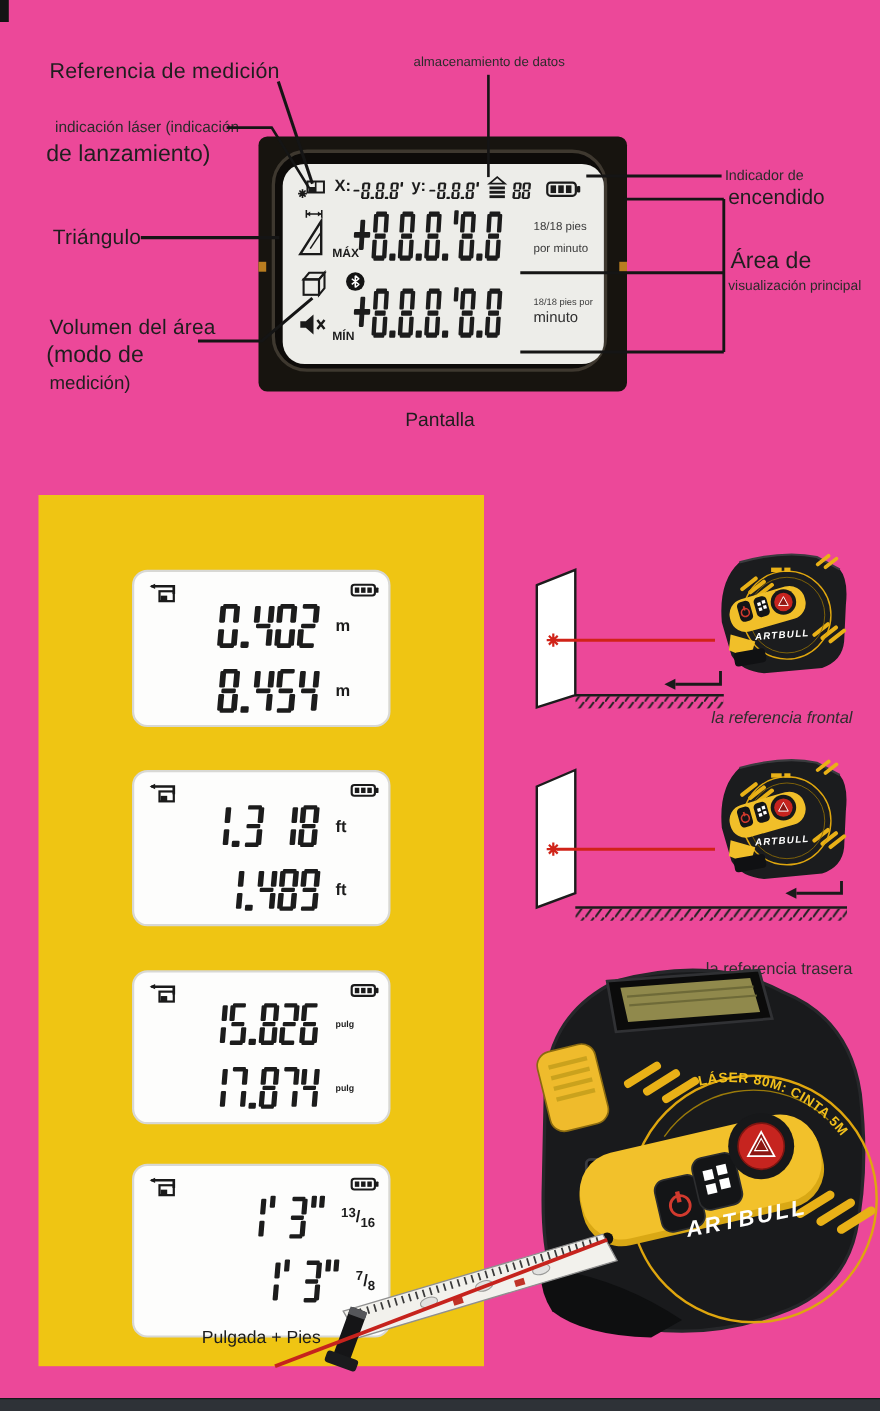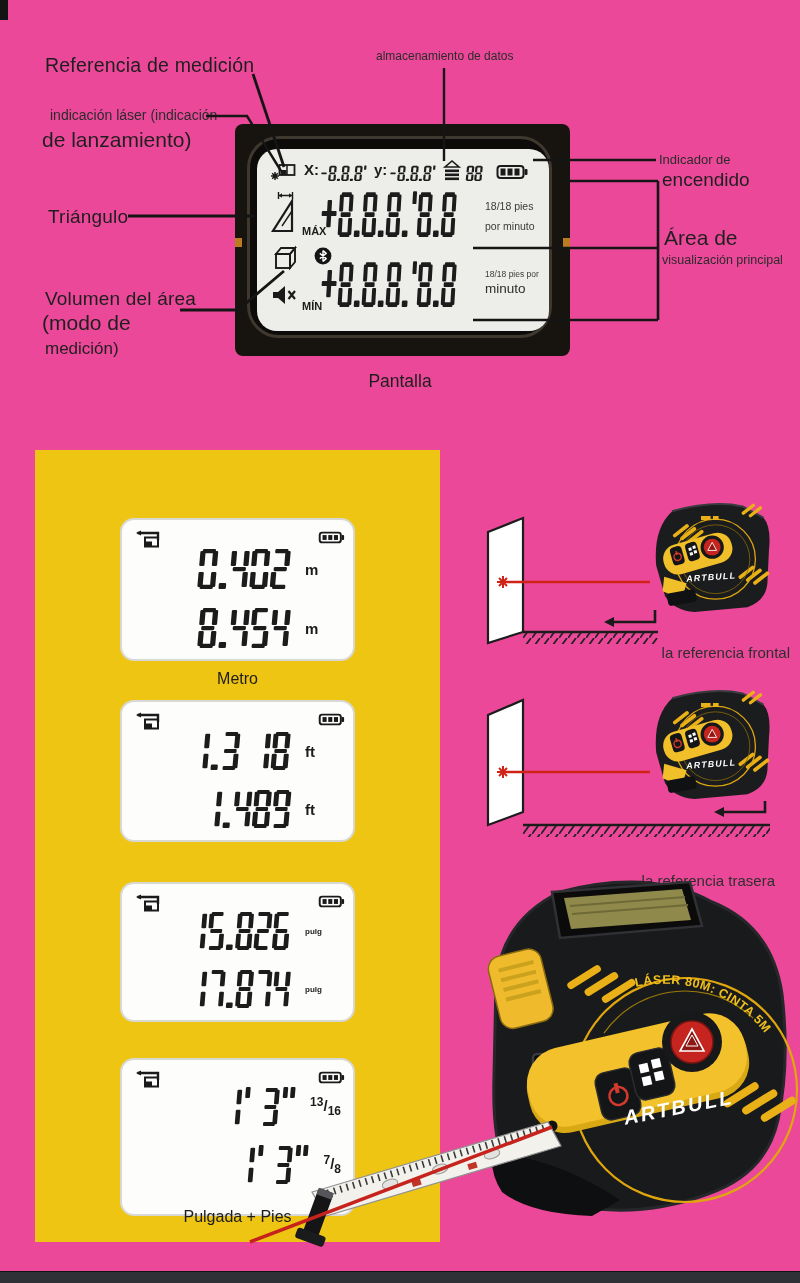--- a/index.html
+++ b/index.html
@@ -403,21 +403,20 @@
                 <rect x="27.60" y="0.9" width="2" height="7.2" rx="0.5"></rect>
                 <rect x="28.50" y="8.5" width="5" height="2" rx="0.5"></rect>
                 <rect x="32.40" y="0.9" width="2" height="7.2" rx="0.5"></rect>
                 <rect x="32.40" y="10.9" width="2" height="7.2" rx="0.5"></rect>
               </g>
             </svg>
           </span>
         <span class="u-unit">m</span>
       </div>
     </div>
-    <div class="u-cap" style="top:220px;">Metro</div>
 
     <div class="uscr" style="top:250px;height:142px;">
       <span class="abs" style="left:12px;top:10px;">
         <svg width="28" height="18" viewBox="0 0 28 18">
             <path d="M3.5,3 L24,3 L24,10" fill="none" stroke="#1a1a1a" stroke-width="2.4"></path>
             <polygon points="7,0.6 2,3 7,5.4" fill="#1a1a1a"></polygon>
             <rect x="11" y="7.5" width="13" height="9" fill="none" stroke="#1a1a1a" stroke-width="2"></rect>
             <rect x="12" y="11.5" width="6" height="5" fill="#1a1a1a"></rect>
           </svg>
       </span>
@@ -684,21 +683,21 @@
     <g stroke="#d02318" stroke-width="2">
         <path d="M43,81 L43,93 M37,87 L49,87 M39,83 L47,91 M47,83 L39,91"></path>
       </g>
     <line x1="46" y1="87" x2="190" y2="87" stroke="#d02318" stroke-width="2.6"></line>
     <use href="#dev" x="185" y="1" width="128" height="120"></use>
     <path d="M195,115 L195,127 L154,127" fill="none" stroke="#1a1a1a" stroke-width="2.6"></path>
     <polygon points="154,122 144,127 154,132" fill="#1a1a1a"></polygon>
     <line x1="63" y1="137" x2="198" y2="137" stroke="#1c1c1c" stroke-width="2.4"></line>
     <rect x="63" y="138" width="135" height="11" fill="url(#hatch)"></rect>
   </svg>
-  <div class="abs ref-cap" style="left:635px;top:644px;width:155px;">la referencia frontal</div>
+  <div class="abs ref-cap" style="left:620px;top:644px;width:155px;font-style:italic;">la referencia frontal</div>
 
   <svg class="abs" style="left:460px;top:680px;" width="340" height="182" viewBox="0 0 340 182">
     <polygon points="28,35 63,20 63,132 28,145" fill="#ffffff" stroke="#1c1c1c" stroke-width="2.2"></polygon>
     <g stroke="#d02318" stroke-width="2">
         <path d="M43,86 L43,98 M37,92 L49,92 M39,88 L47,96 M47,88 L39,96"></path>
       </g>
     <line x1="46" y1="92" x2="190" y2="92" stroke="#d02318" stroke-width="2.6"></line>
     <use href="#dev" x="185" y="3" width="128" height="120"></use>
     <path d="M305,121 L305,132 L264,132" fill="none" stroke="#1a1a1a" stroke-width="2.6"></path>
     <polygon points="264,127 254,132 264,137" fill="#1a1a1a"></polygon>

